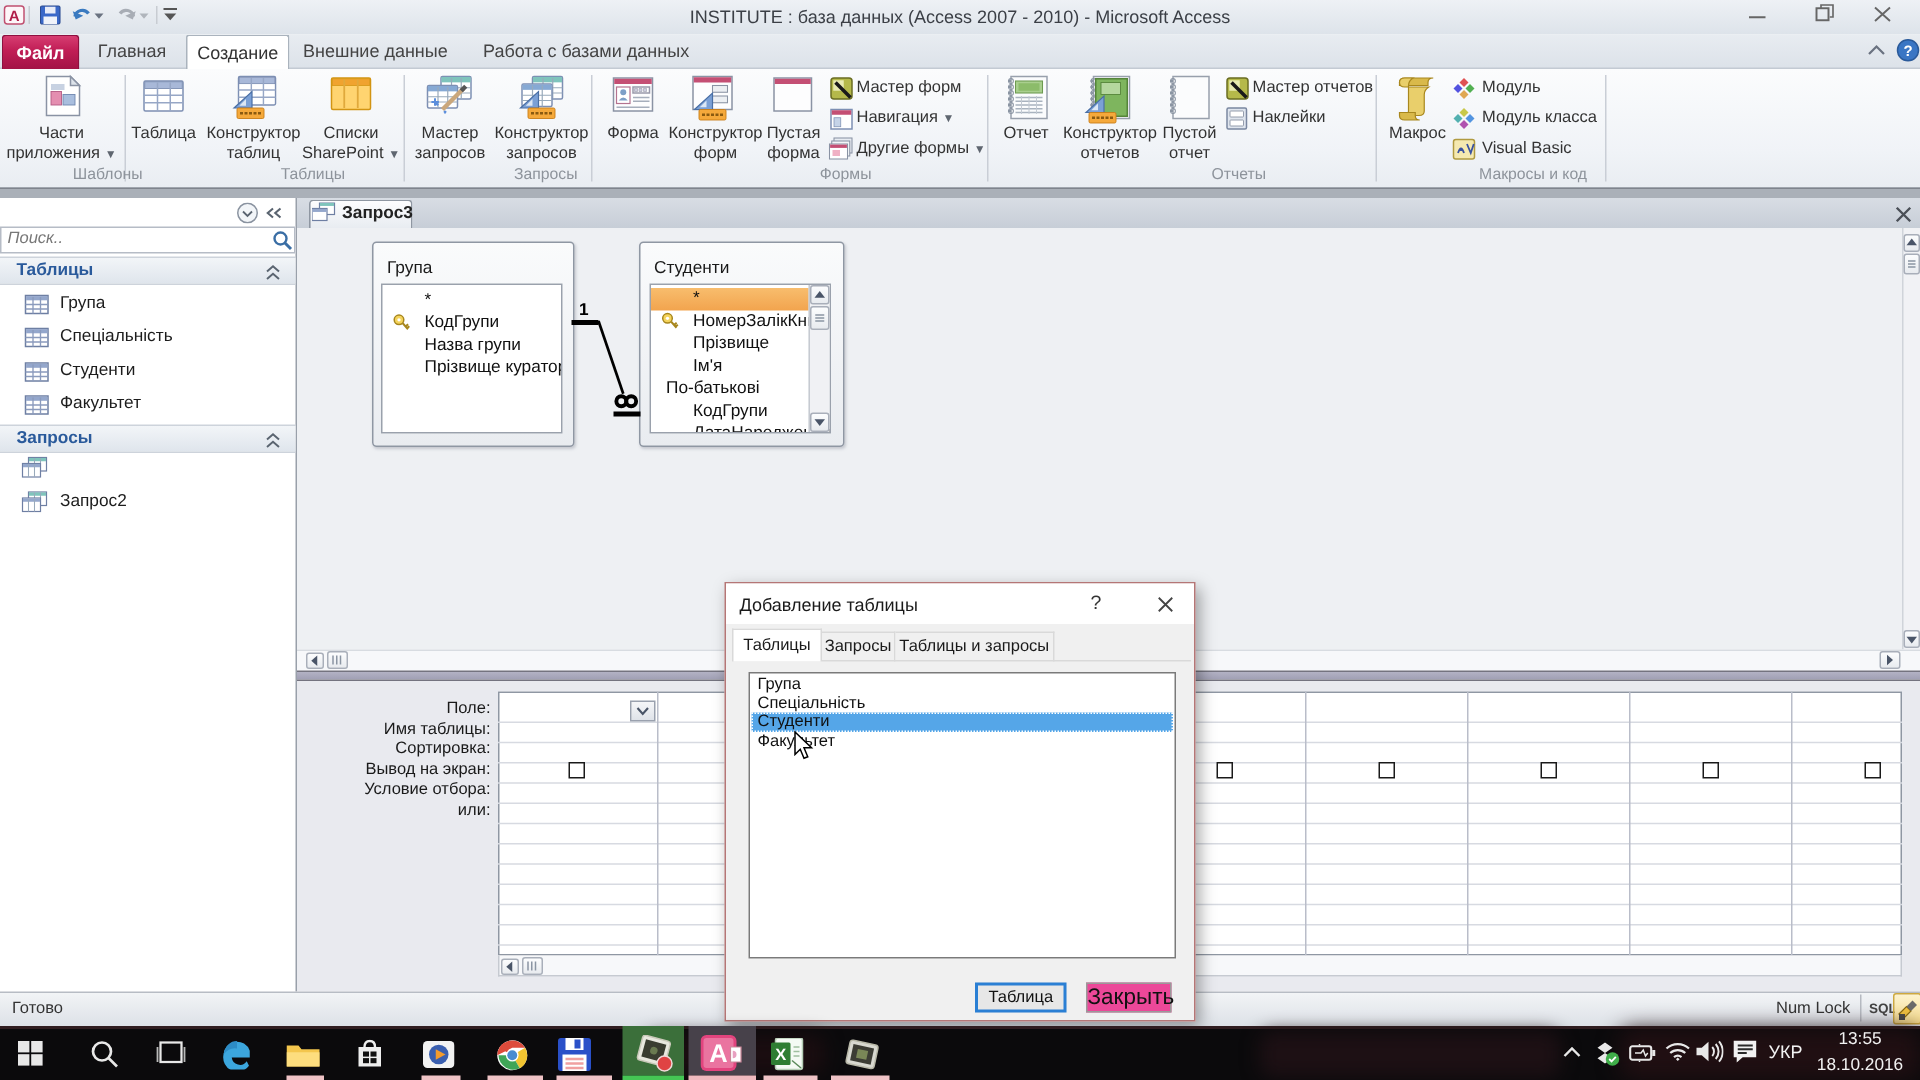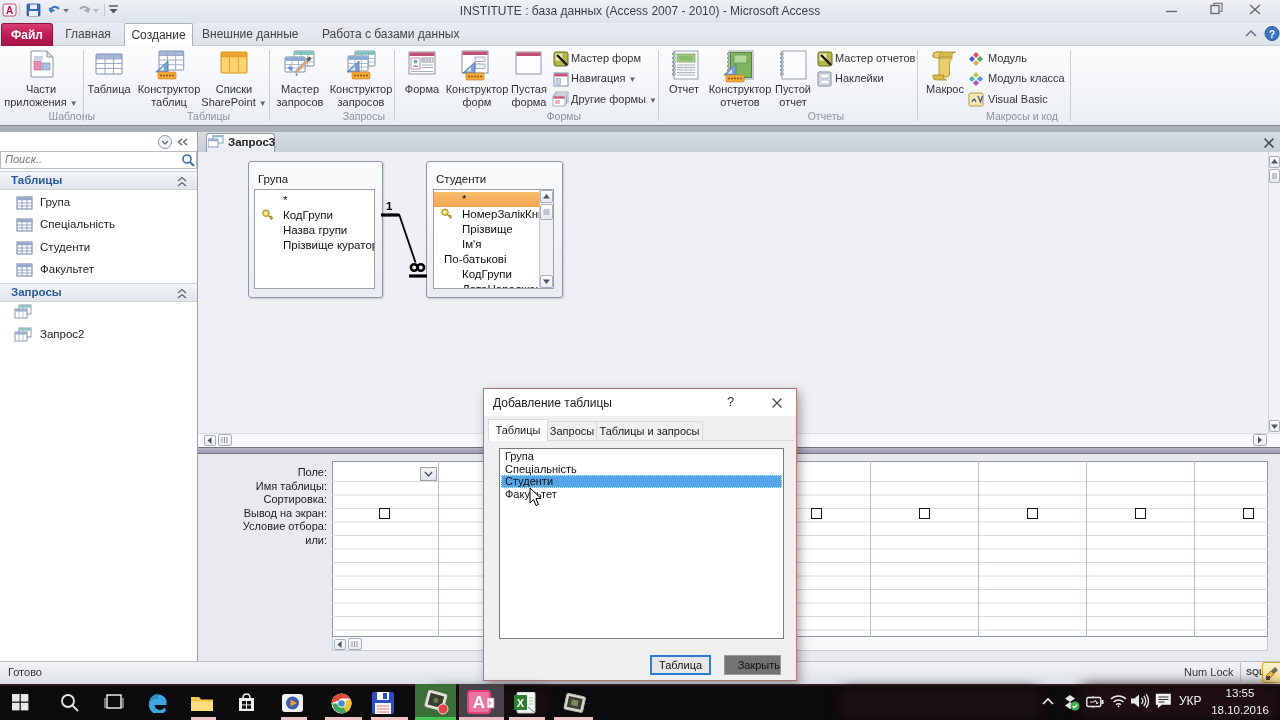--- a/index.html
+++ b/index.html
@@ -567,21 +567,21 @@
 
     <div style="position:absolute;left:15px;top:59px;width:285px;height:191px;background:#fff;border:1px solid #7a7a7a;box-sizing:border-box;"></div>
     <div style="position:absolute;left:17px;top:61px;width:281px;font-size:11px;color:#111;line-height:12.5px;">
       <div style="padding-left:4px;">Група</div>
       <div style="padding-left:4px;">Спеціальність</div>
       <div style="padding-left:4px;background:#55a6e8;outline:1px dotted #fff;outline-offset:-1px;">Студенти</div>
       <div style="padding-left:4px;">Факультет</div>
     </div>
 
     <div style="position:absolute;left:166px;top:266px;width:61px;height:20px;background:#e7e7e7;border:2px solid #2a7fd4;box-sizing:border-box;font-size:11px;color:#111;text-align:center;line-height:16px;">Таблица</div>
-    <div style="position:absolute;left:240px;top:266px;width:57px;height:20px;background:#737373;border:1px solid #9a9a9a;box-sizing:border-box;font-size:11px;color:#111;text-align:right;line-height:18px;">Закрыть</div>
+    <div style="position:absolute;left:240px;top:266px;width:57px;height:20px;background:#ec4899;border:1px solid #9a9a9a;box-sizing:border-box;font-size:15px;color:#111;text-align:right;line-height:18px;">Закрыть</div>
 
     <svg style="position:absolute;left:45px;top:98px" width="14" height="21">
         <path d="M1 1 L1 16 L4.5 12.5 L7 18.5 L9.5 17.5 L7 11.5 L12 11.5 Z" fill="#fff" stroke="#000" stroke-width="1"></path>
       </svg>
   </div>
   <div class="abs" id="taskbar">
     <div style="position:absolute;left:0;top:0;width:100%;height:2px;background:#3a2226;opacity:.8;"></div>
     <div style="position:absolute;left:840px;top:4px;width:200px;height:30px;background:#1d1014;border-radius:8px;filter:blur(6px);"></div>
     <div style="position:absolute;left:1080px;top:2px;width:200px;height:34px;background:#200f12;border-radius:8px;filter:blur(7px);"></div>
     <div style="position:absolute;left:430px;top:6px;width:120px;height:26px;background:#1a0d10;border-radius:8px;filter:blur(6px);"></div>

